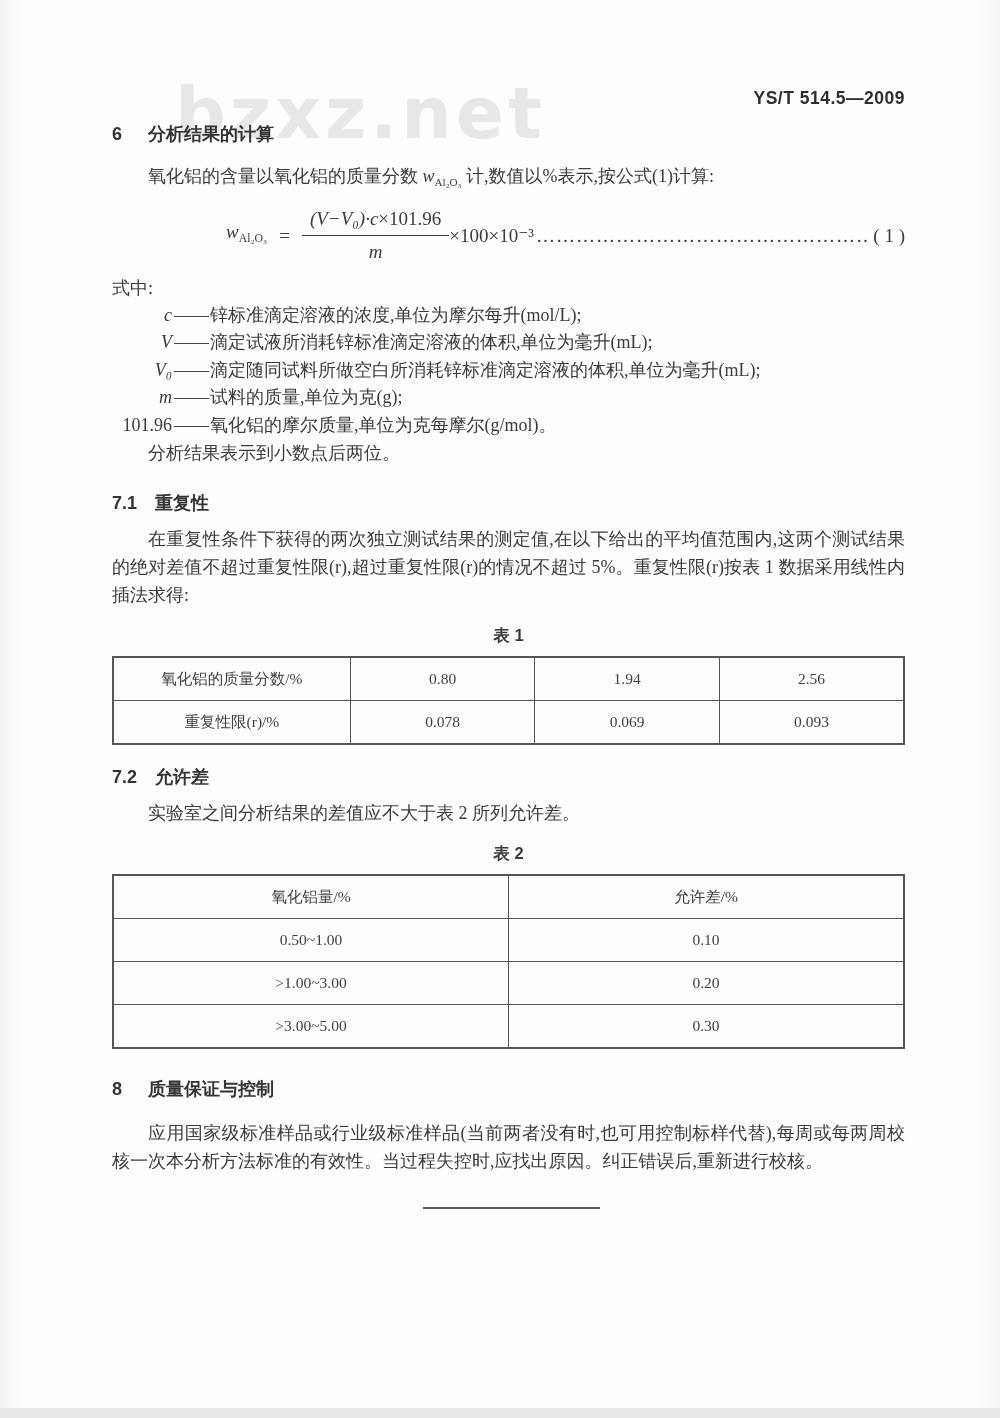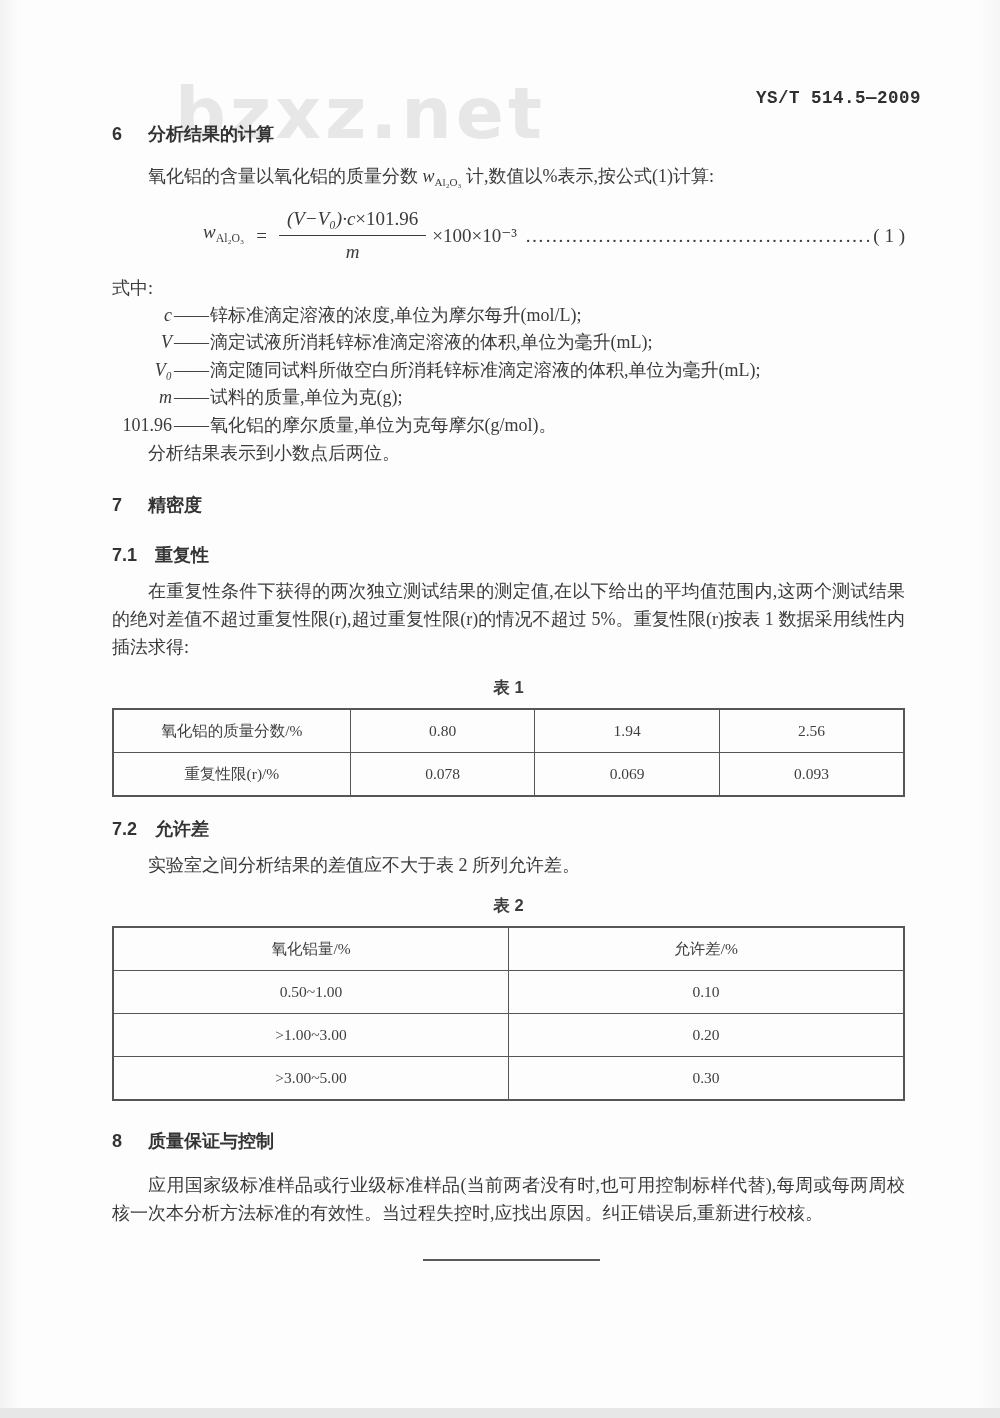--- a/index.html
+++ b/index.html
@@ -24,22 +24,22 @@
     font-weight: bold;
     font-size: 71px;
     letter-spacing: 4px;
     color: rgba(120,120,120,0.16);
     z-index: 0;
     user-select: none;
   }
   .header-code {
     position: absolute;
     top: 84px;
-    right: 79px;
-    font-family: Liberation Mono, monospace;
+    right: 95px;
+    font-family: Liberation Sans, sans-serif;
     font-weight: 600;
     font-size: 17.5px;
     letter-spacing: 0.5px;
     color: #2f2f2f;
     z-index: 1;
     text-align: center;
   }
   .content {
     position: absolute;
     top: 120px;
@@ -60,28 +60,28 @@
   
   .formula {
     display: flex;
     align-items: center;
     width: 100%;
     margin-top: 12px;
     height: 56px;
     font-size: 19px;
     white-space: nowrap;
   }
-  .f-lead { margin-left: 91px; }
+  .f-lead { margin-left: 114px; }
   .it { font-style: italic; }
   .sub-sm { font-size: 0.62em; vertical-align: -0.35em; letter-spacing: 0; }
   .f-eq { margin: 0 12px; }
   .frac { display: inline-flex; flex-direction: column; align-items: center; vertical-align: middle; text-align: right; }
   .frac .f-num { padding: 0 8px 2px 8px; border-bottom: 1.6px solid #3b3b3b; }
   .frac .f-den { padding-top: 2px; }
-  .f-mult { margin: 0 6px; }
+  .f-mult { margin: 0 0; }
   .f-dots { flex: 1; overflow: hidden; letter-spacing: 1px; margin: 0 2px; }
   .f-label { margin-left: 2px; }
   
   .where { margin-top: 10px; }
   .def-row { display: flex; line-height: 27.5px; margin-left: -12px; }
   .def-sym { min-width: 72px; text-align: right; flex: none; }
   .def-row .def-sym { font-style: italic; }
   .def-row:last-child .def-sym { font-style: normal; }
   .def-dash { flex: none; letter-spacing: -1px; margin: 0 2px; }
   .def-text { flex: 1; }
@@ -187,23 +187,20 @@
       </div>
       <div class="def-row">
         <span class="def-sym">101.96</span>
           <span class="def-dash">——</span>
           <span class="def-text">氧化铝的摩尔质量,单位为克每摩尔(g/mol)。</span>
       </div>
     </div>
 
     <p class="note">分析结果表示到小数点后两位。</p>
 
-    <div class="h-main sec7">
-      <span class="h-num">7</span><span>精密度</span>
-    </div>
 
     <div class="h-sub sub71">
       <span class="h-num">7.1</span><span>重复性</span>
     </div>
 
     <p class="para p71">在重复性条件下获得的两次独立测试结果的测定值,在以下给出的平均值范围内,这两个测试结果的绝对差值不超过重复性限(r),超过重复性限(r)的情况不超过 5%。重复性限(r)按表 1 数据采用线性内插法求得:</p>
 
     <div class="tbl-caption">表 1</div>
     <table>
       <tbody>

